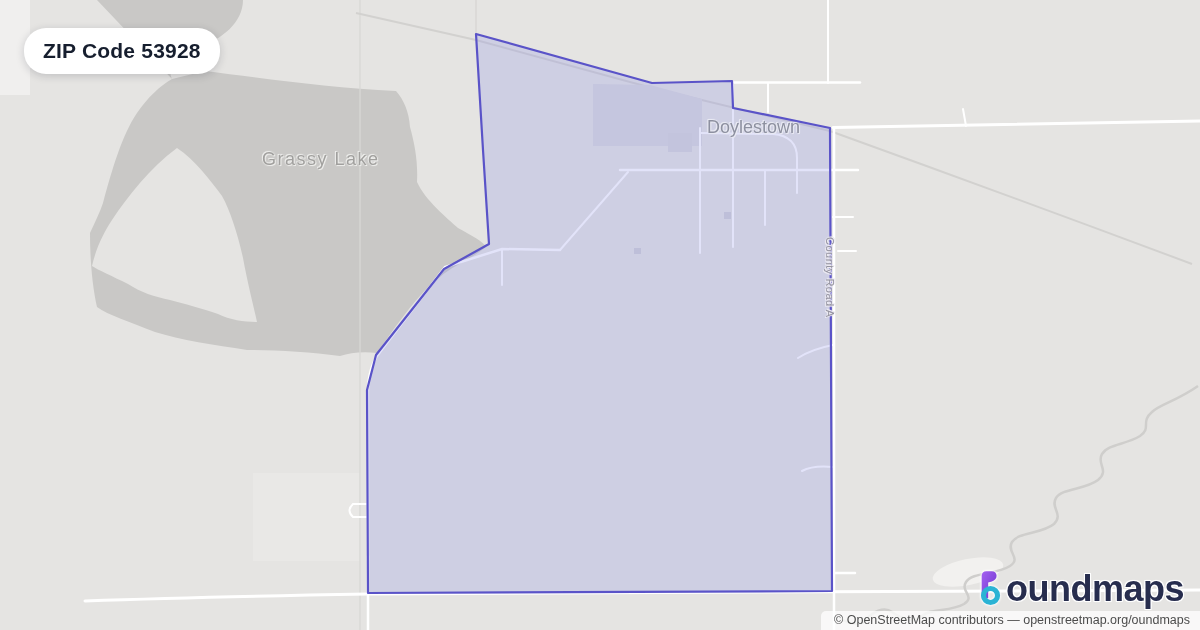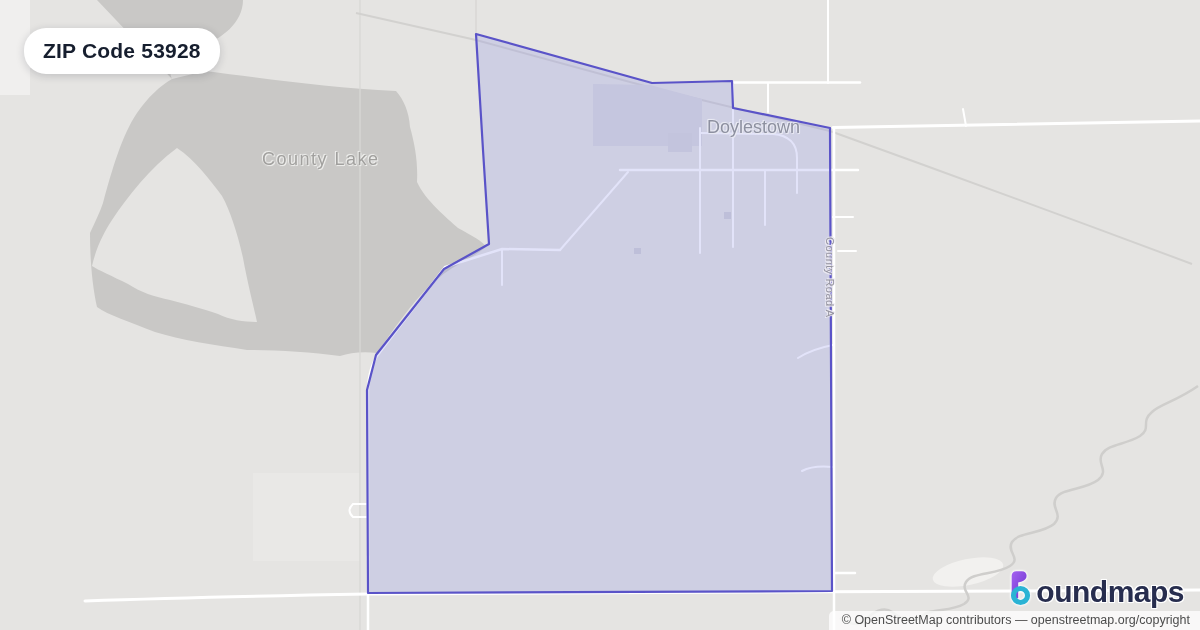--- a/index.html
+++ b/index.html
@@ -36,21 +36,21 @@
   }
 
   
   .logo{
     position:absolute;right:16px;bottom:24px;height:36px;
     display:flex;align-items:flex-end;
   }
   .logo-icon{width:28px;height:36px;margin-right:1px;
     filter:drop-shadow(0 0 1px #fff) drop-shadow(0 0 1px #fff);}
   .logo-text{
-    color:#272d4e;font-size:30px;font-weight:bold;letter-spacing:-0.5px;
+    color:#272d4e;font-size:36px;font-weight:bold;letter-spacing:-0.5px;
     line-height:0.95;
     text-shadow:0 0 2px #fff,0 0 2px #fff,1px 1px 0 #fff,-1px -1px 0 #fff,1px -1px 0 #fff,-1px 1px 0 #fff;
   }
 
   
   .attribution{
     position:absolute;right:0;bottom:0;height:19px;
     background:rgba(255,255,255,0.75);
     border-top-left-radius:5px;
     display:flex;align-items:center;padding:0 10px 0 13px;
@@ -132,21 +132,21 @@
          C1125,445 1108,444 1102,454 C1096,464 1110,470 1098,480
          C1085,490 1062,488 1056,498 C1050,508 1064,514 1054,524
          C1042,534 1018,532 1012,542 C1006,552 1022,558 1010,566
          C996,575 972,572 966,582 C960,592 976,596 964,604
          C950,612 930,608 922,616 C914,624 900,618 892,612
          C884,606 872,612 866,620 C858,628 846,622 840,618"></path>
 
     <path fill="rgba(140,145,230,0.25)" stroke="#5a53c8" stroke-width="2.2" stroke-linejoin="round" d="M476,34 L652,83 L732,81 L733,108 L830,128 L832,591 L368,593 L367,390 L376,355 L444,269 L489,244 L483,150 Z"></path>
   </svg>
 
-  <div class="map-label lake-label">County Lake</div>
+  <div class="map-label lake-label">Grassy Lake</div>
   <div class="map-label town-label">Doylestown</div>
   <div class="map-label road-label">County Road A</div>
 
   <div class="zip-badge">
     <span>ZIP Code 53928</span>
   </div>
 
   <div class="logo">
     <svg class="logo-icon" viewBox="0 0 30 38" aria-hidden="true">
       <defs>
@@ -155,16 +155,16 @@
           <stop offset="1" stop-color="#6d35cf"></stop>
         </linearGradient>
       </defs>
       <path fill="url(#bgrad)" d="M5,6 C5,3 7,1 10,1 L16,1 C19,1 21,3 21,6 C21,9 19,11 16,12 L12,13 L12,30 L5,30 Z"></path>
       <circle cx="14.5" cy="27" r="7.5" fill="none" stroke="#2bb3d4" stroke-width="5.5"></circle>
     </svg>
     <span class="logo-text">oundmaps</span>
   </div>
 
   <div class="attribution">
-    <span>© OpenStreetMap contributors — openstreetmap.org/copyright</span>
+    <span>© OpenStreetMap contributors — openstreetmap.org/oundmaps</span>
   </div>
 
 </div>
 
 </body></html>

